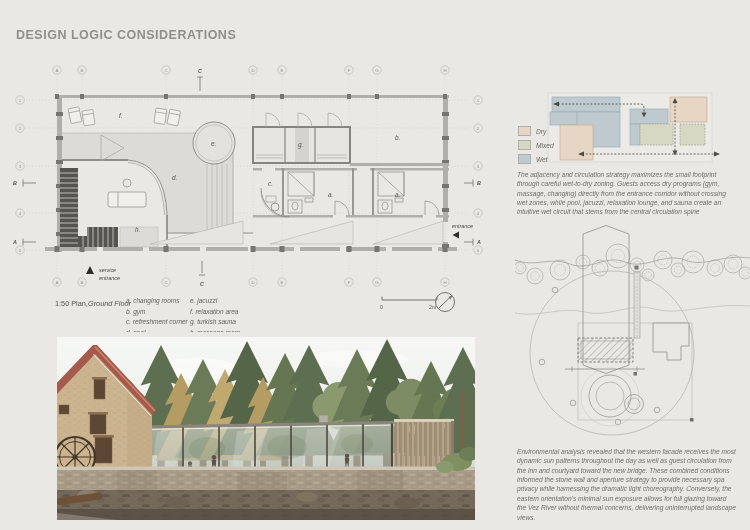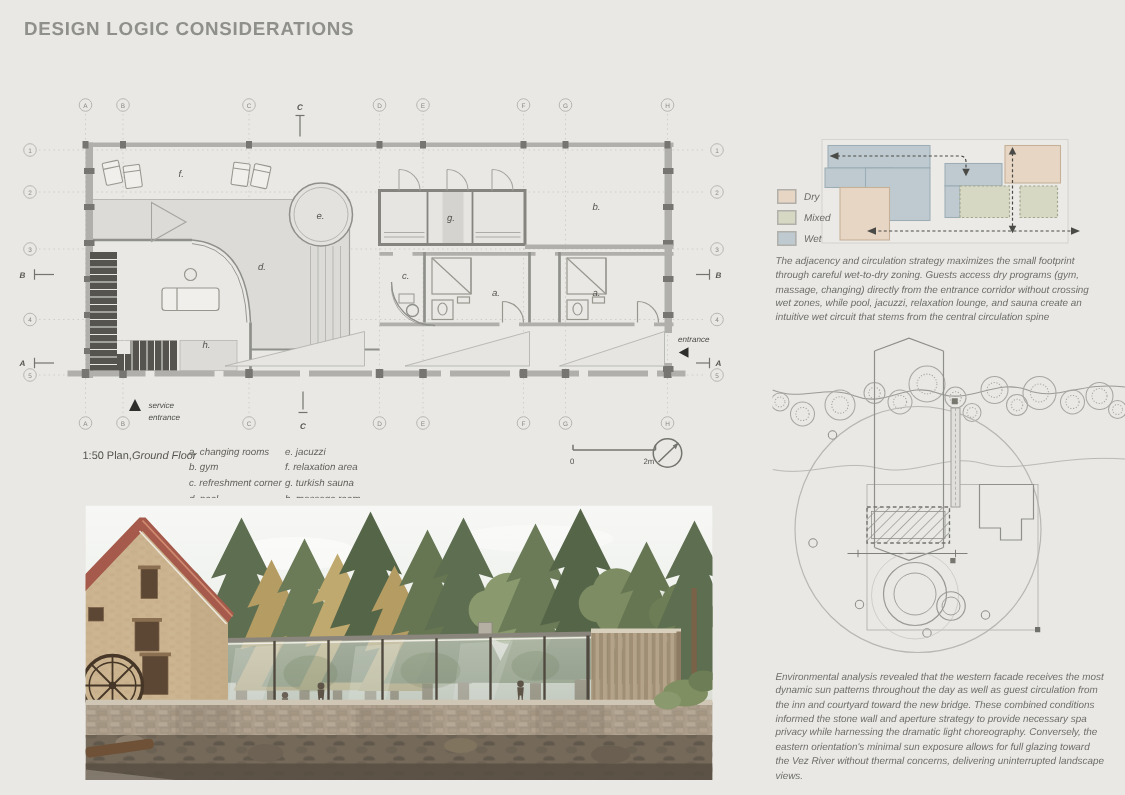--- a/index.html
+++ b/index.html
@@ -1,18 +1,18 @@
 <!DOCTYPE html>
 <html><head>
 <meta charset="utf-8">
 <style>
   html,body{margin:0;padding:0;background:#d8d7d3;}
   .board{position:relative;width:750px;height:530px;background:#e9e8e4;overflow:hidden;
          font-family:"Liberation Sans",sans-serif;}
-  .title{position:absolute;left:16px;top:12px;font-size:12.5px;font-weight:bold;
+  .title{position:absolute;left:16px;top:28px;font-size:12.5px;font-weight:bold;
          letter-spacing:.5px;color:#8f8f8b;}
   .abs{position:absolute;}
   .para{font-size:6.6px;font-style:italic;line-height:1.42;color:#6e6e6a;text-align:left;}
   .lg-row{display:flex;align-items:center;height:14px;}
   .sw{display:inline-block;width:11px;height:8px;border:.5px solid #b0afa9;margin-right:5px;}
   .lg-label{font-size:6.6px;font-style:italic;color:#6a6a66;}
   svg text{font-family:"Liberation Sans",sans-serif;}
   .gridtxt{font-size:4.3px;fill:#8a8a86;}
   .roomlbl{font-size:6.4px;font-style:italic;fill:#55554f;}
   .ann{font-size:5.4px;font-style:italic;fill:#4c4c48;}

